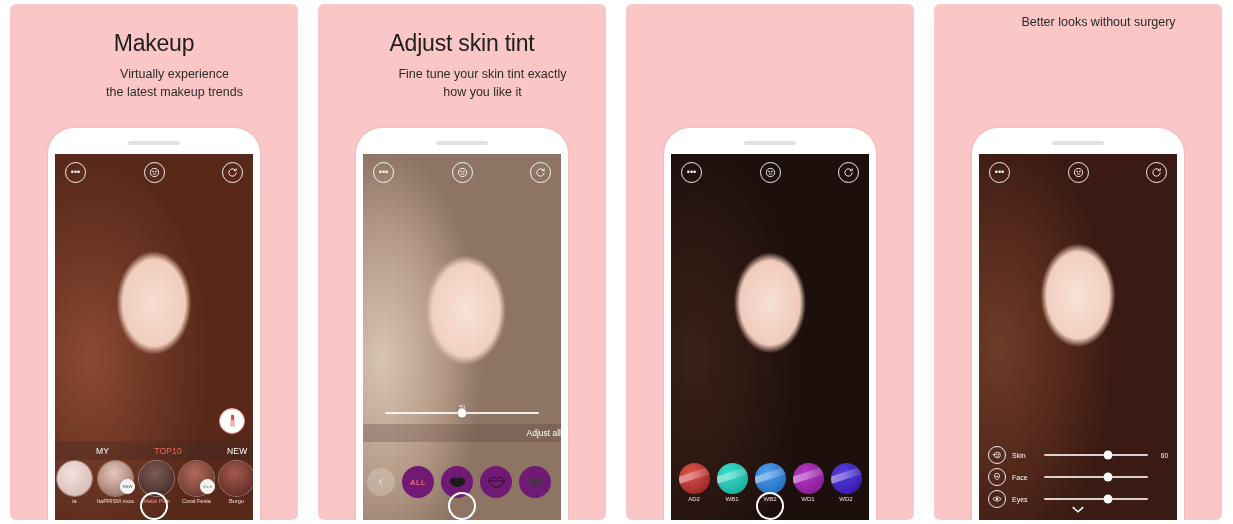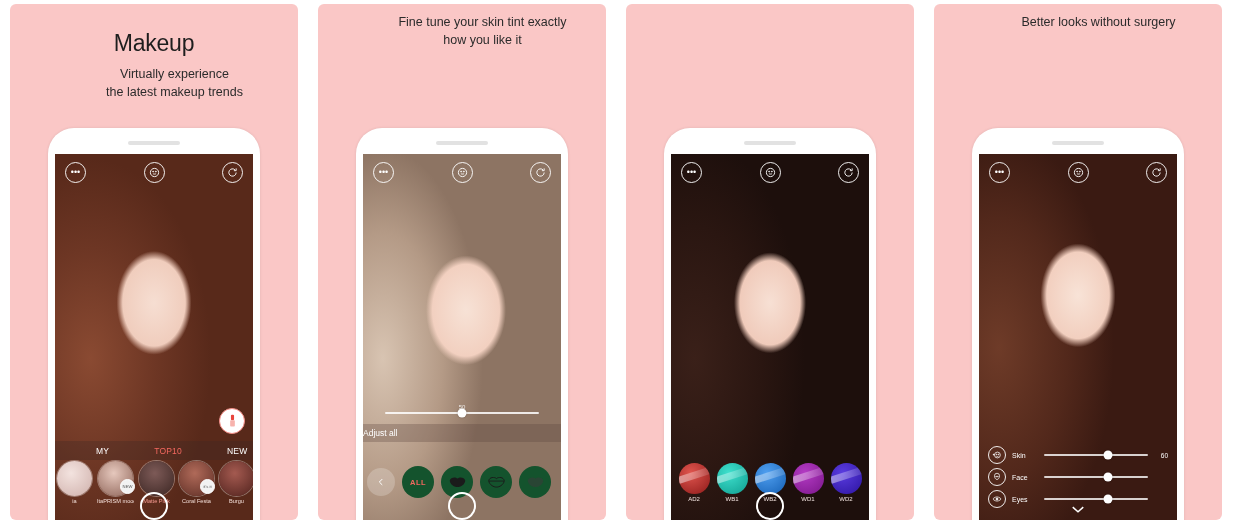--- a/index.html
+++ b/index.html
@@ -197,41 +197,41 @@
   }
   .knob {
     position: absolute; top: 50%;
     width: 9px; height: 9px; border-radius: 50%;
     background: #fff;
     transform: translate(-50%,-50%);
     box-shadow: 0 0 2px rgba(0,0,0,0.3);
   }
   .adjust-label {
     position: absolute; left: 0; right: 0; bottom: 84px;
-    text-align: left;
+    text-align: right;
     font-size: 8.5px; color: #ffffff;
     background: rgba(90,65,58,0.30);
     padding: 4px 0;
     z-index: 4;
   }
   .shaperow {
     position: absolute; left: 0; right: 0; bottom: 28px;
     display: flex; align-items: center; gap: 7px;
     padding: 0 4px;
     z-index: 4;
   }
   .chev-btn {
     width: 28px; height: 28px; border-radius: 50%;
     background: rgba(255,255,255,0.22);
     display: flex; align-items: center; justify-content: center;
     color: #fff; flex: 0 0 auto;
   }
   .shape {
     width: 32px; height: 32px; border-radius: 50%;
-    background: #14532d;
+    background: #701a75;
     display: flex; align-items: center; justify-content: center;
     flex: 0 0 auto;
     font-size: 7.5px; font-weight: 700; color: #f4685f;
     letter-spacing: 0.4px;
   }
 
   
   .swrow {
     position: absolute; left: 0; right: 0; bottom: 24px;
     display: flex; justify-content: space-around; align-items: flex-start;
@@ -361,20 +361,21 @@
             <div class="tlabel">Burgu</div>
           </div>
         </div>
 
         <div class="shutter"></div>
       </div>
     </div>
   </div>
 
   <div class="card">
+    <div class="card-heading">Adjust skin tint</div>
     <div class="card-sub">Fine tune your skin tint exactly
 how you like it</div>
 
     <div class="phone">
       <div class="speaker"></div>
       <div class="screen">
         <div class="portrait p2"></div>
 
         <div class="topbar">
           <div class="cicon">•••</div>

